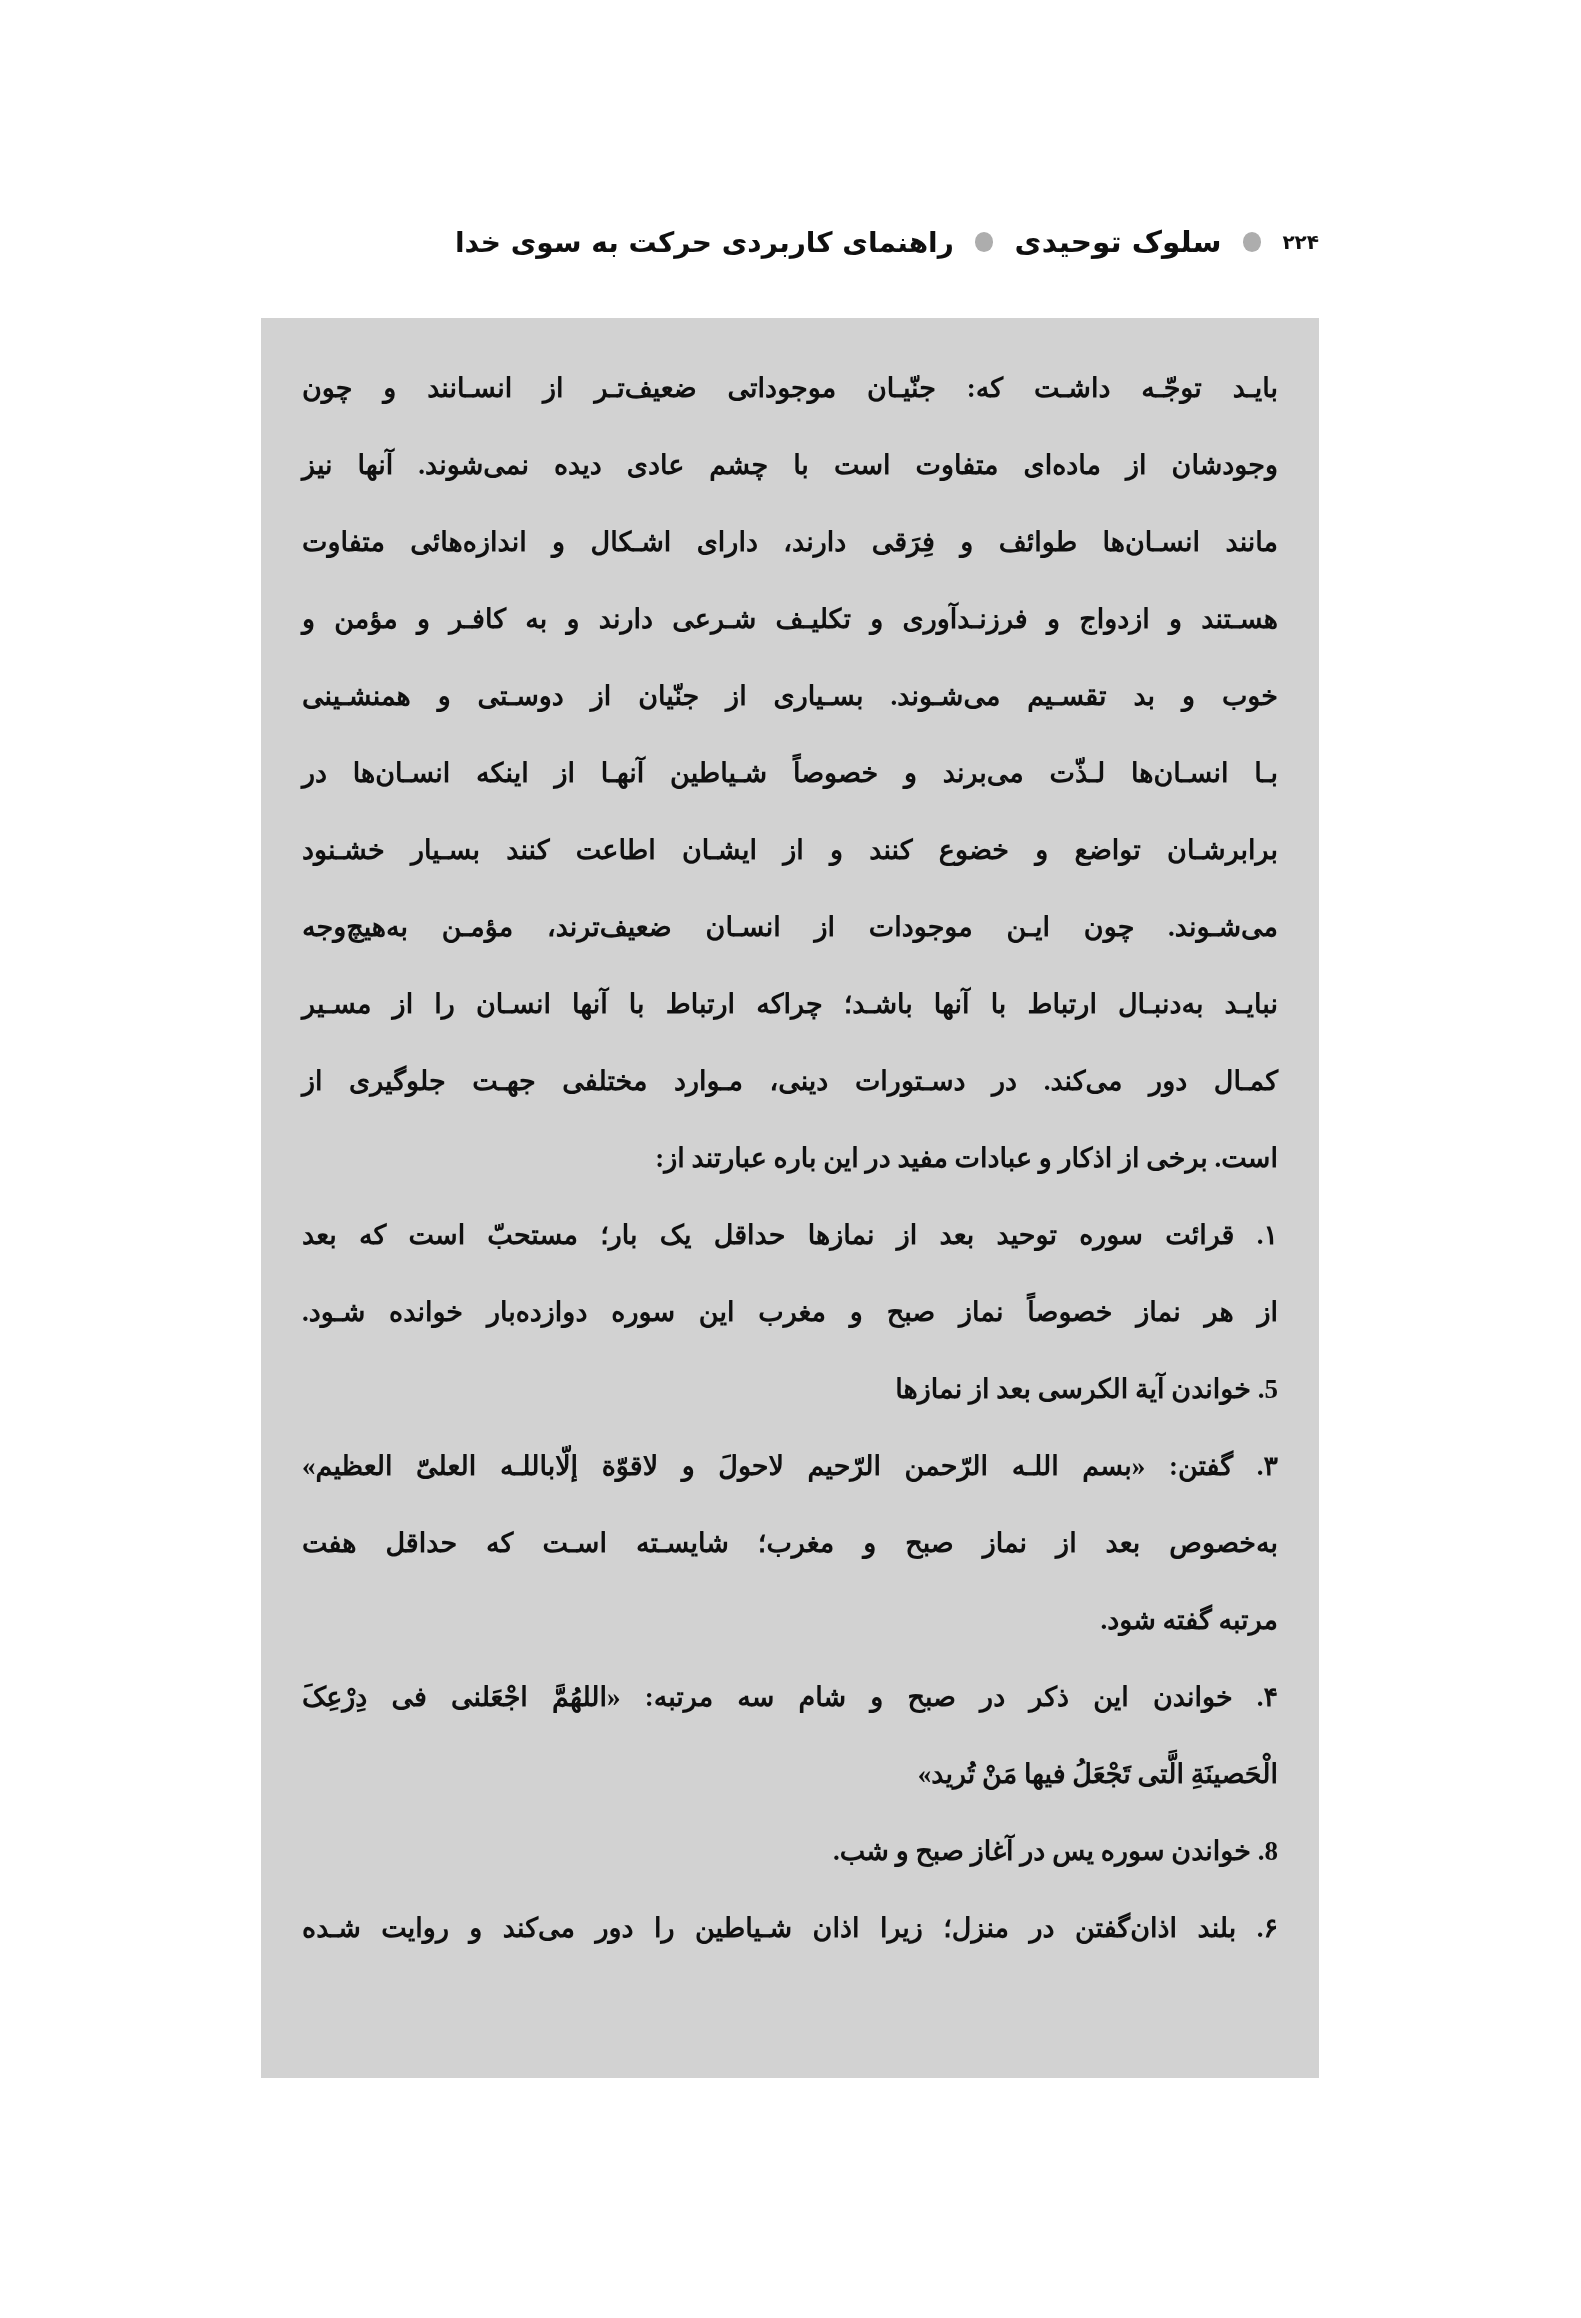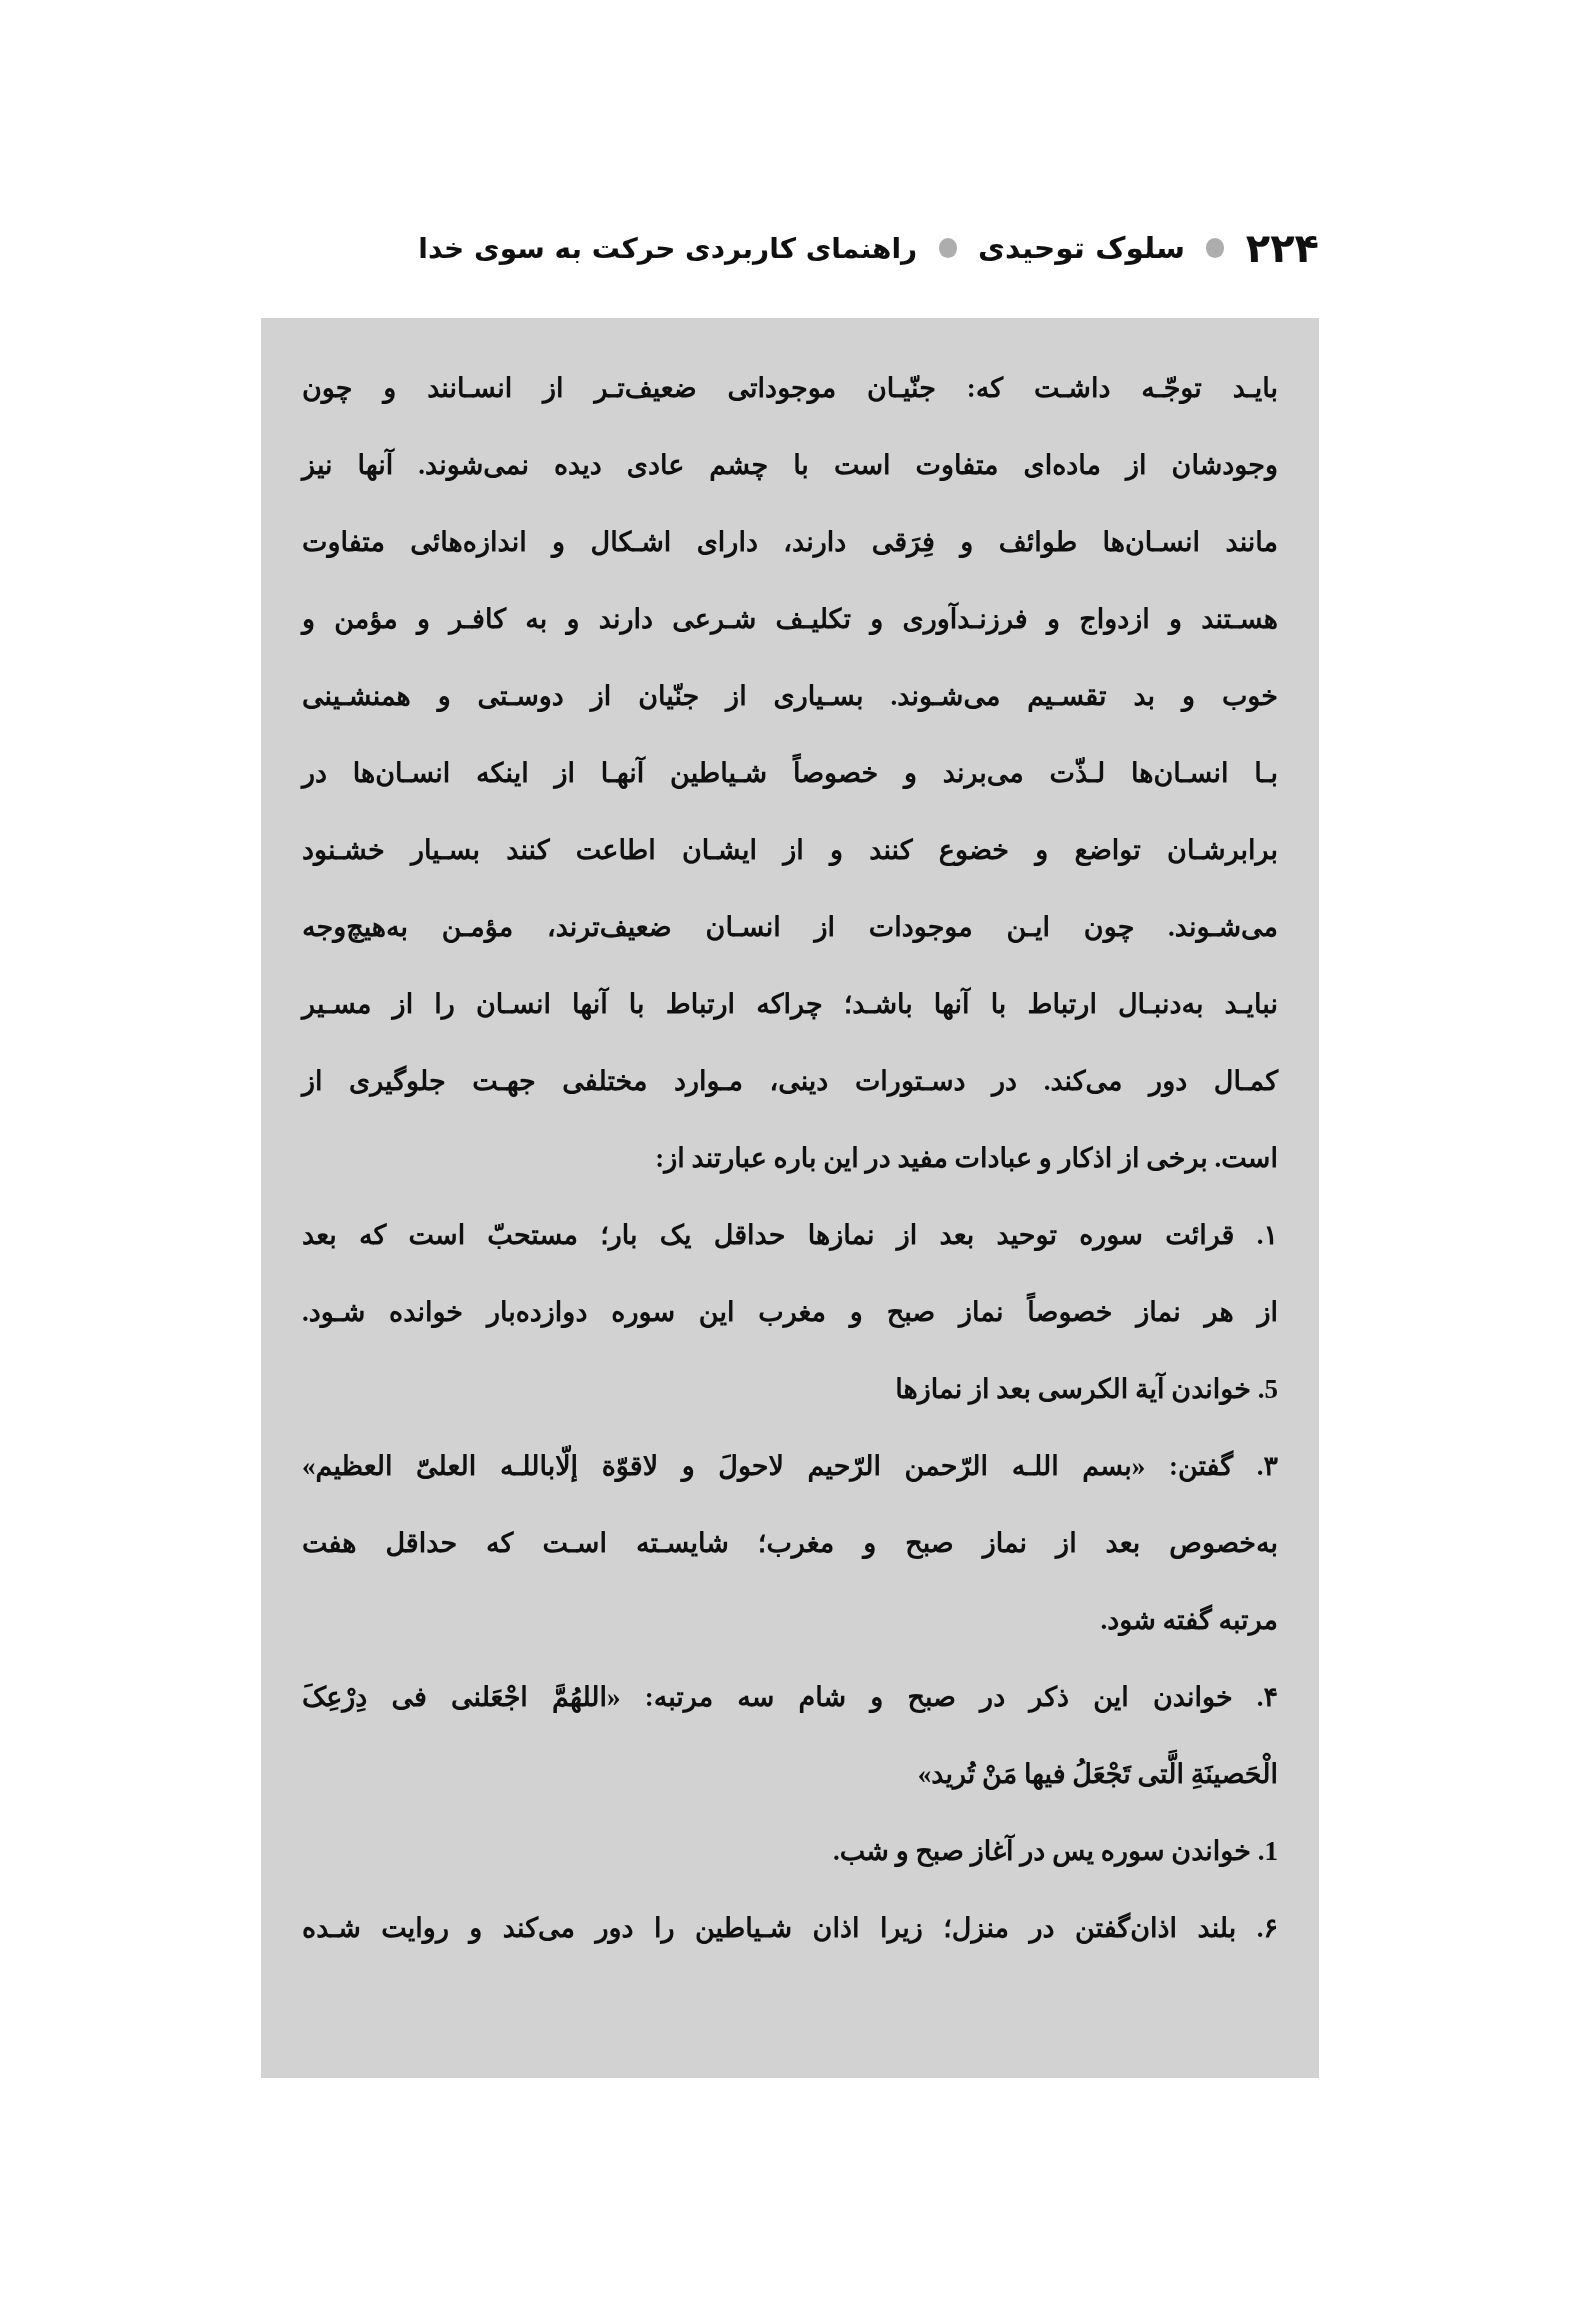--- a/index.html
+++ b/index.html
@@ -26,21 +26,21 @@
     direction: rtl;
     display: flex;
     align-items: center;
     gap: 21.4px;
     font-size: 28.6px;
     font-weight: 700;
     color: var(--text, #101010);
     white-space: nowrap;
   }
   .running-head .page-num {
-    font-size: 40px;
+    font-size: 20px;
     letter-spacing: 1.8px;
   }
   .running-head .bullet {
     display: inline-block;
     width: 18px;
     height: 19.6px;
     border-radius: 50%;
     background: var(--bullet, #adadad);
     flex: 0 0 auto;
   }
@@ -115,19 +115,19 @@
         <div class="line full">کمـال دور می‌کند. در دسـتورات دینی، مـوارد مختلفی جهـت جلوگیری از</div>
         <div class="line ragged">است. برخی از اذکار و عبادات مفید در این باره عبارتند از:</div>
         <div class="line full">۱. قرائت سوره توحید بعد از نمازها حداقل یک بار؛ مستحبّ است که بعد</div>
         <div class="line full">از هر نماز خصوصاً نماز صبح و مغرب این سوره دوازده‌بار خوانده شـود.</div>
         <div class="line ragged">5. خواندن آیة الکرسی بعد از نمازها</div>
         <div class="line full">۳. گفتن: «بسم اللـه الرّحمن الرّحیم لاحولَ و لاقوّة إلّاباللـه العلیّ العظیم»</div>
         <div class="line full">به‌خصوص بعد از نماز صبح و مغرب؛ شایسـته اسـت که حداقل هفت</div>
         <div class="line ragged">مرتبه گفته شود.</div>
         <div class="line full">۴. خواندن این ذکر در صبح و شام سه مرتبه: «اللهُمَّ اجْعَلنی فی دِرْعِکَ</div>
         <div class="line ragged">الْحَصینَةِ الَّتی تَجْعَلُ فیها مَنْ تُرید»</div>
-        <div class="line ragged">1. خواندن سوره یس در آغاز صبح و شب.</div>
+        <div class="line ragged">8. خواندن سوره یس در آغاز صبح و شب.</div>
         <div class="line full">۶. بلند اذان‌گفتن در منزل؛ زیرا اذان شـیاطین را دور می‌کند و روایت شـده</div>
       </div>
   </main>
 
 </div>
 
 
 </body></html>

